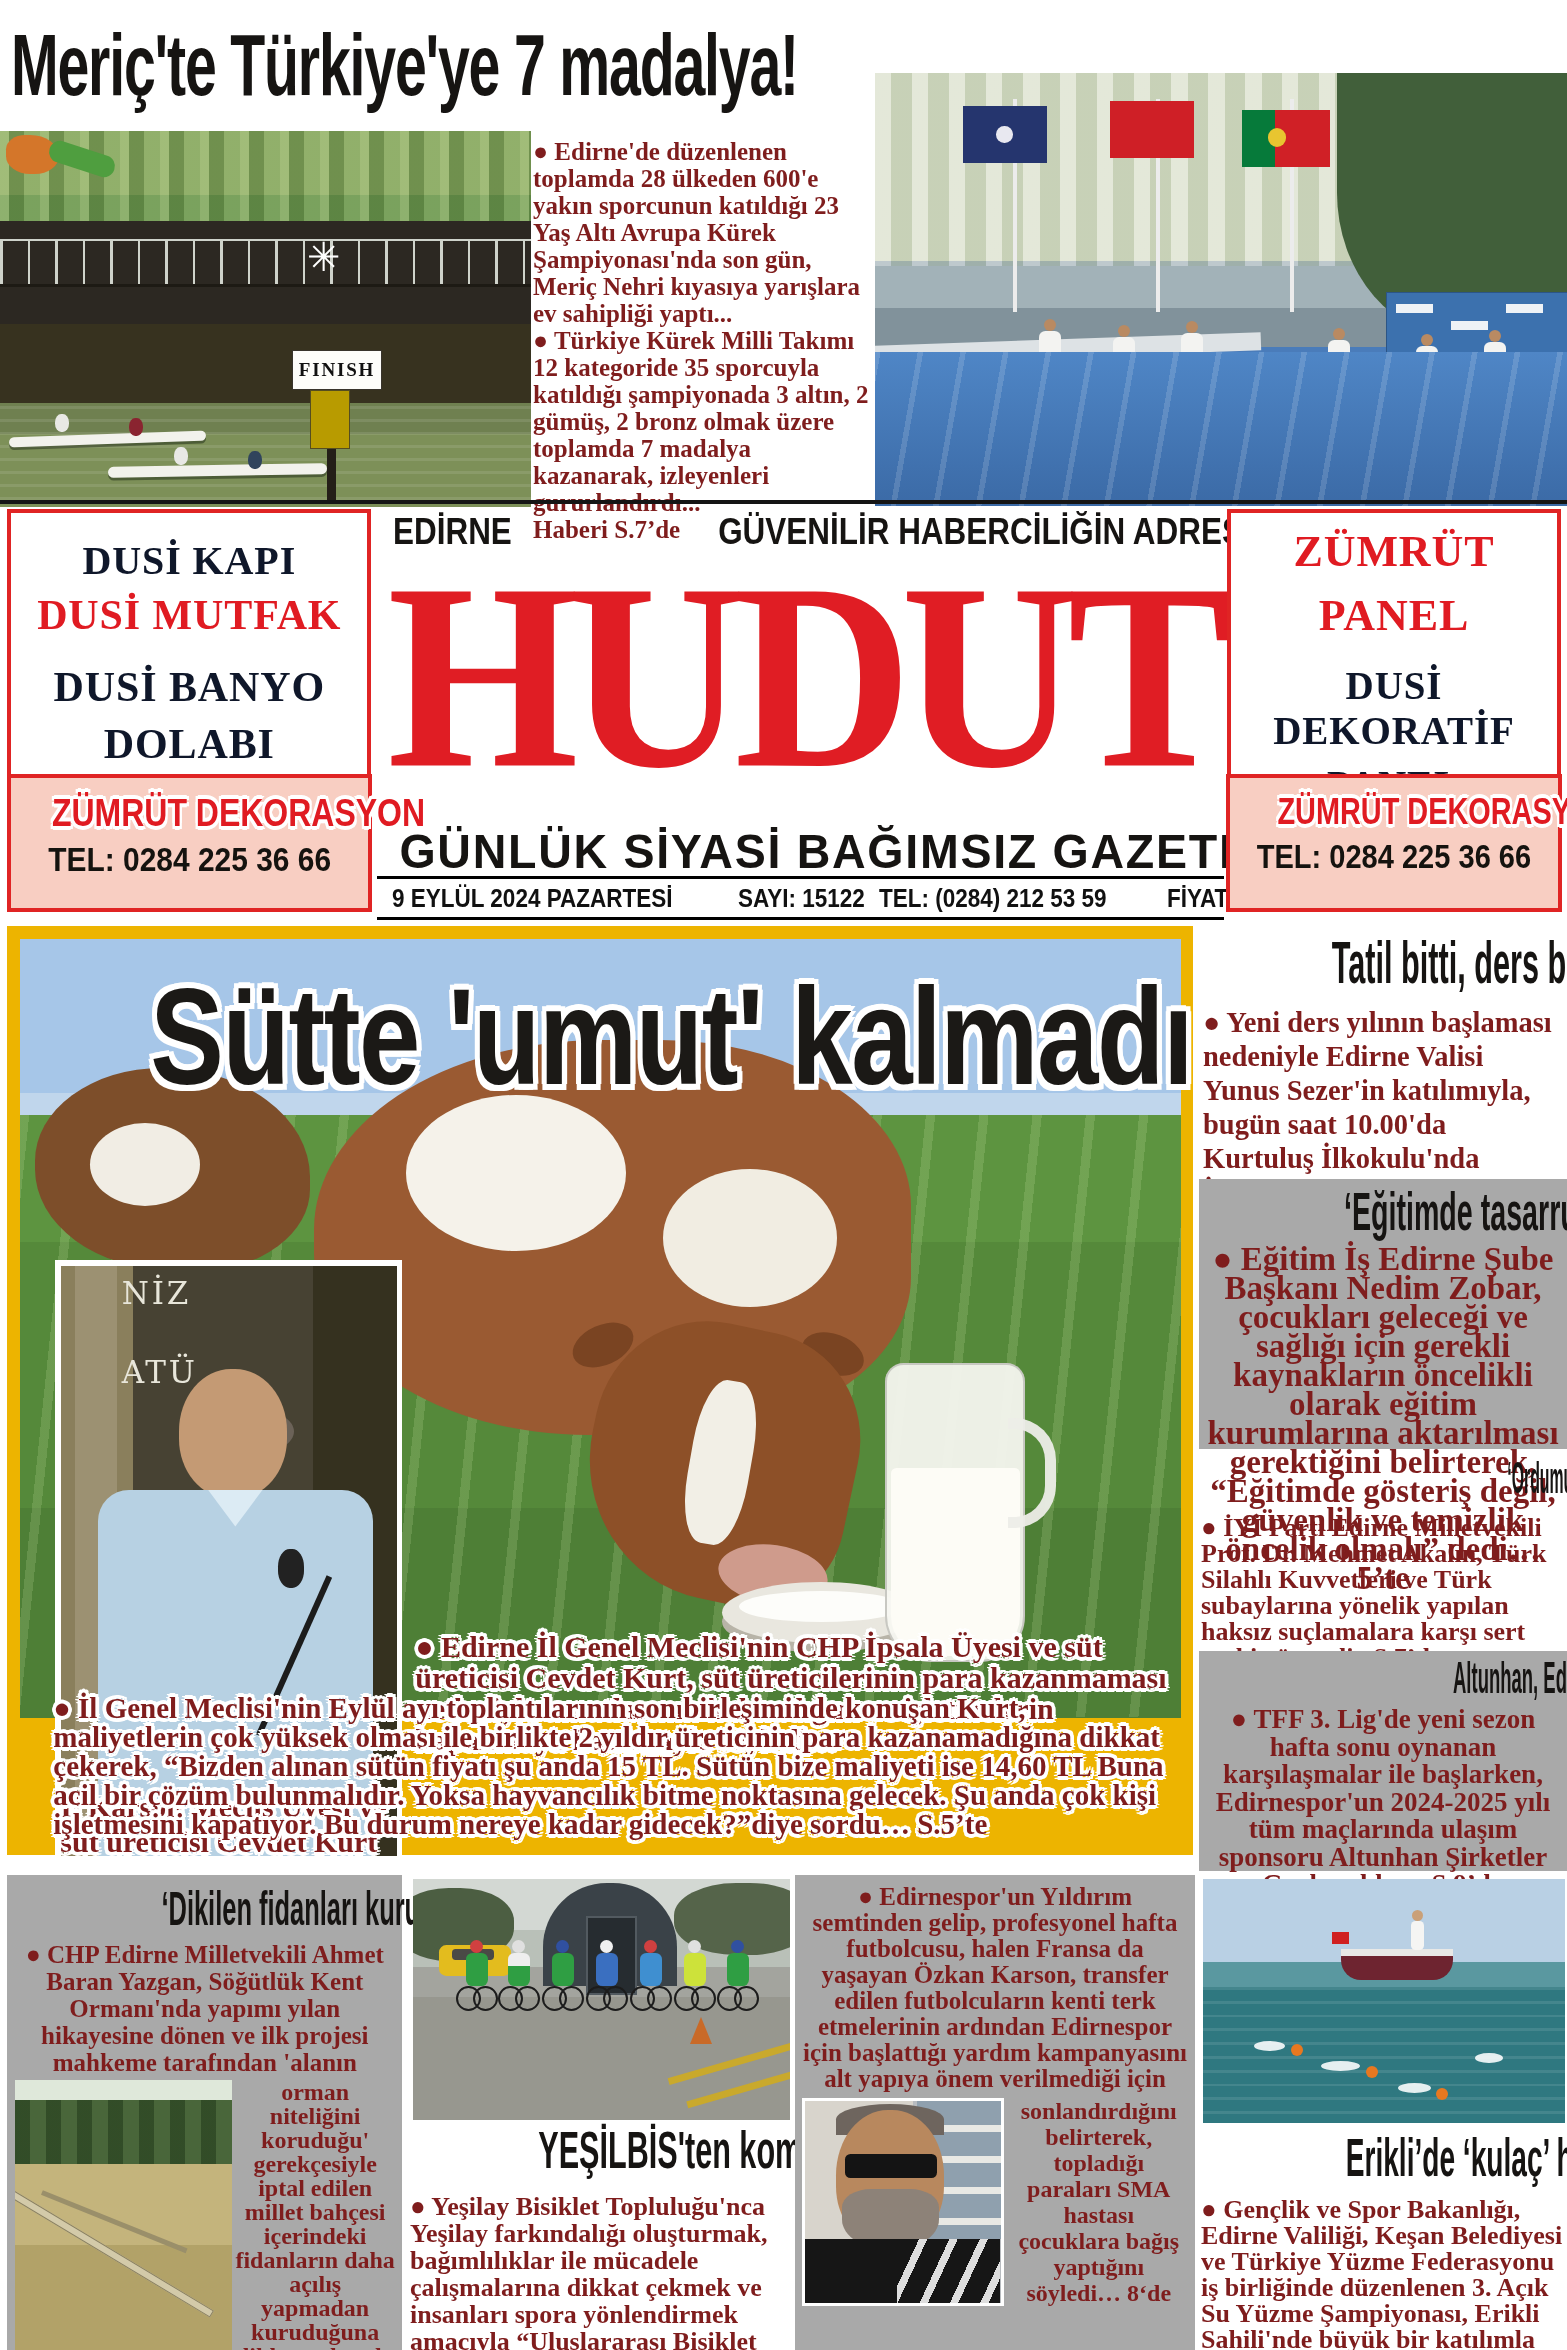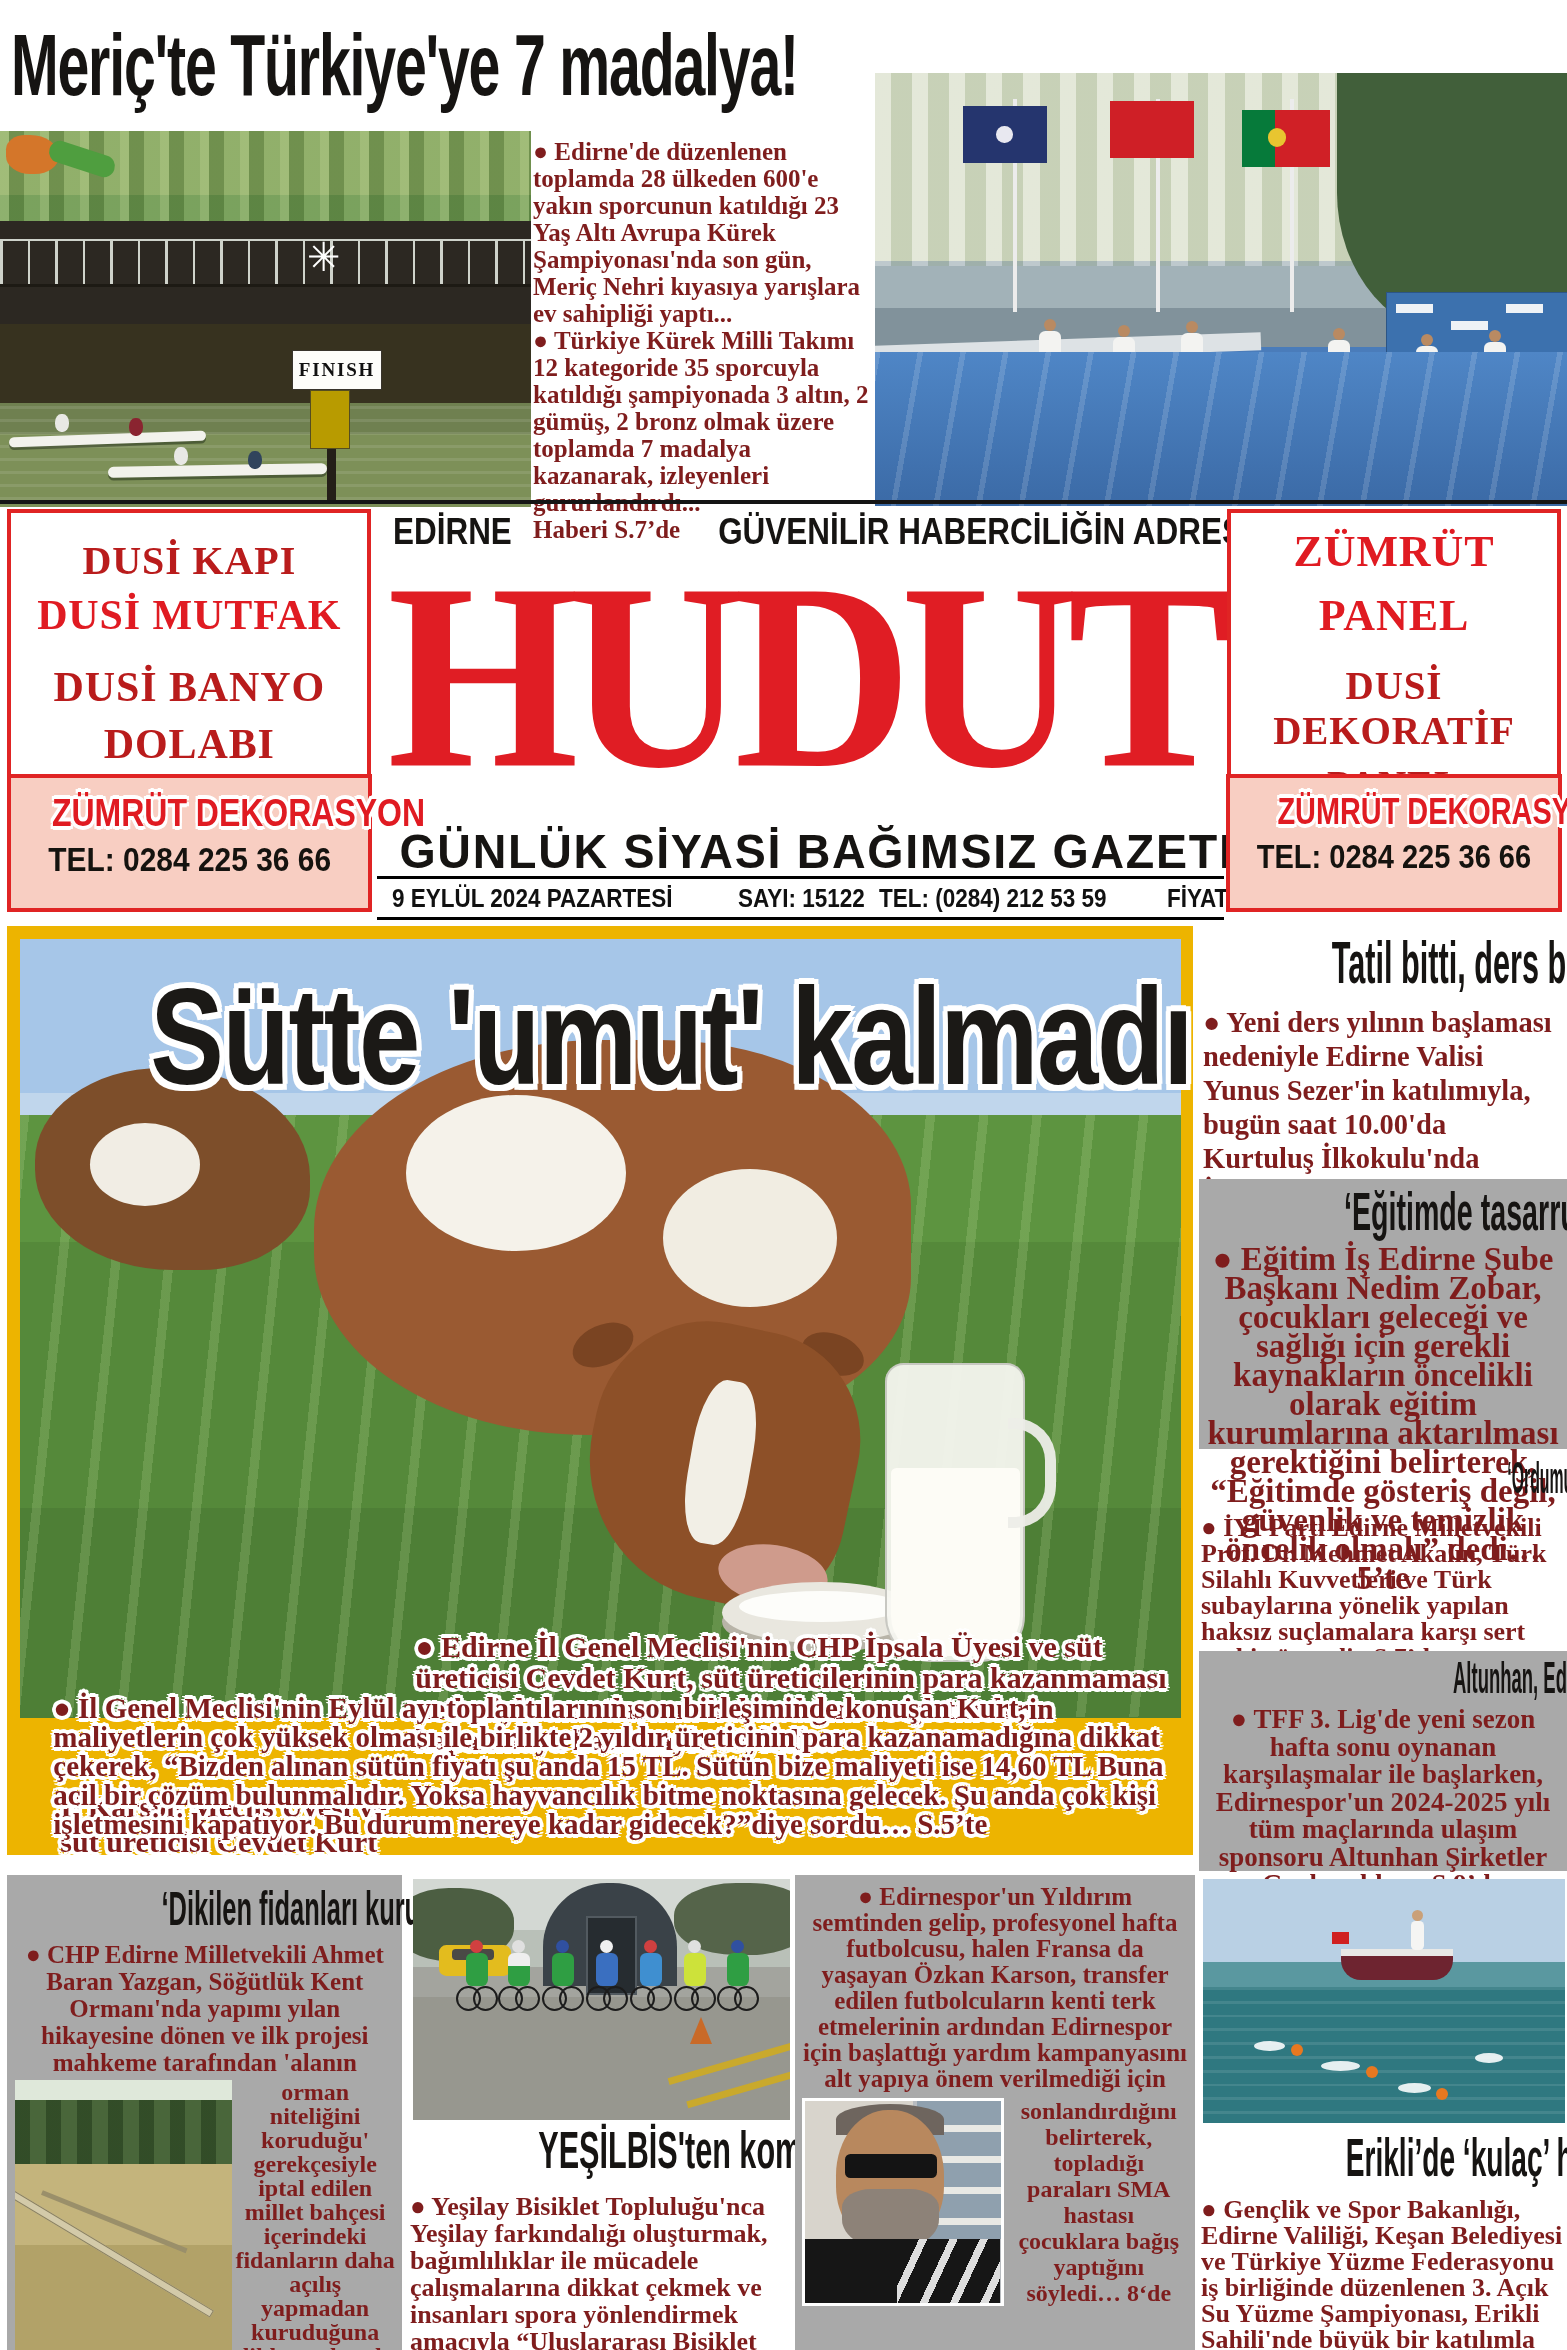--- a/index.html
+++ b/index.html
@@ -58,21 +58,21 @@
 .spec .l{position:absolute;left:4.6px;top:41px;width:14.7px;height:15.6px;background:#3d4450}
 .fl-deck{left:0;bottom:0;width:692px;height:154px;background:linear-gradient(180deg,#4f86c6,#3b6aa6);}
 .fl-deck i{position:absolute;inset:0;background:repeating-linear-gradient(100deg,rgba(255,255,255,.14) 0 5.5px,transparent 5.5px 42px)}
 .fl-pontoon{left:0;top:266px;width:386px;height:18.4px;background:#dde2e5;transform:rotate(-2deg)}
 
 
 .ad-box{top:509px;height:402px;background:#fff;border:4.6px solid #e02424;text-align:center}
 .ad-left{left:7.3px;width:364px}
 .ad-right{left:1227px;width:334px}
 .ad-line{font-family:"Liberation Serif",serif;font-weight:bold;letter-spacing:0.9px}
-.ad-black{color:#b91c1c}
+.ad-black{color:#0f172a}
 .ad-red{color:#e01b22}
 .ad-foot{position:absolute;left:-4.6px;right:-4.6px;bottom:-4.6px;height:138px;background:#f8cec2;border:4.6px solid #e02424;text-align:center}
 .ad-brand{margin-top:13px;font-size:39px;--sx:.82;color:#e01b22;
  text-shadow:-2.8px -2.8px 0 #fff,2.8px -2.8px 0 #fff,-2.8px 2.8px 0 #fff,2.8px 2.8px 0 #fff,0 3.7px 0 #fff,0 -3.7px 0 #fff}
 .ad-tel{font-size:34px;--sx:.88;color:#15130f;margin-top:5.5px}
 .mh-city{left:393px;top:511px;font-size:37px;--sx:.85}
 .mh-slogan{left:624px;top:511px;width:566px;text-align:right}
 .mh-slogan span{font-size:37px;--sx:.85;transform-origin:right center}
 .mh-title{left:375px;top:525px;width:858px;height:305px;text-align:center;line-height:303px;
  font-family:"Liberation Serif",serif;font-weight:bold;font-size:246px;color:#e01d24;letter-spacing:-11px;
@@ -341,20 +341,33 @@
       <div class="ab cw-jug">
         <div class="milk"></div>
         <div class="hdl"></div>
       </div>
     </div>
 
     <div class="ab hl-main-wrap">
       <span class="cx hl-main halobig">Sütte 'umut' kalmadı</span>
     </div>
 
+    <div class="ab inset">
+      <div class="ph-podium">
+        <div class="pd-door"></div>
+        <div class="pd-w1">NİZ</div>
+        <div class="pd-w2">ATÜ</div>
+        <div class="pd-hair"></div>
+        <div class="pd-head"></div>
+        <div class="pd-shirt"></div>
+        <div class="pd-collar"></div>
+        <div class="pd-mic"></div>
+        <div class="pd-miccap"></div>
+      </div>
+    </div>
     <div class="ab main-cap body-txt halo">İl Karson Meclis Üyesi ve süt üreticisi Cevdet Kurt</div>
 
     <div class="ab main-p1 body-txt halo">●  Edirne İl Genel Meclisi'nin CHP İpsala Üyesi ve süt üreticisi Cevdet Kurt, süt üreticilerinin para kazanmaması nedeniyle umutlarının kalmadığını ve işletmelerin kapanmaya katılımıyla söyledi…</div>
     <div class="ab main-p2 body-txt halo">●  İl Genel Meclisi'nin Eylül ayı toplantılarının son birleşiminde konuşan Kurt, maliyetlerin çok yüksek olması ile birlikte 2 yıldır üreticinin  para kazanamadığına dikkat çekerek, “Bizden alınan sütün fiyatı şu anda 15 TL. Sütün bize maliyeti ise 14,60 TL Buna acil bir çözüm bulunmalıdır. Yoksa hayvancılık bitme noktasına gelecek. Şu anda çok kişi işletmesini kapatıyor. Bu durum nereye kadar gidecek?”diye sordu… S.5’te</div>
   </div>
 
   <div class="ab rc-head rc-tatil-h">
     <span class="cx">Tatil bitti, ders başı!</span>
   </div>
   <div class="ab rc-tatil-b body-txt">●  Yeni ders yılının başlaması nedeniyle Edirne Valisi Yunus Sezer'in katılımıyla, bugün saat 10.00'da Kurtuluş İlkokulu'nda İlköğretim Haftası açılış programı gerçekleştirilecek… S.4’te</div>

